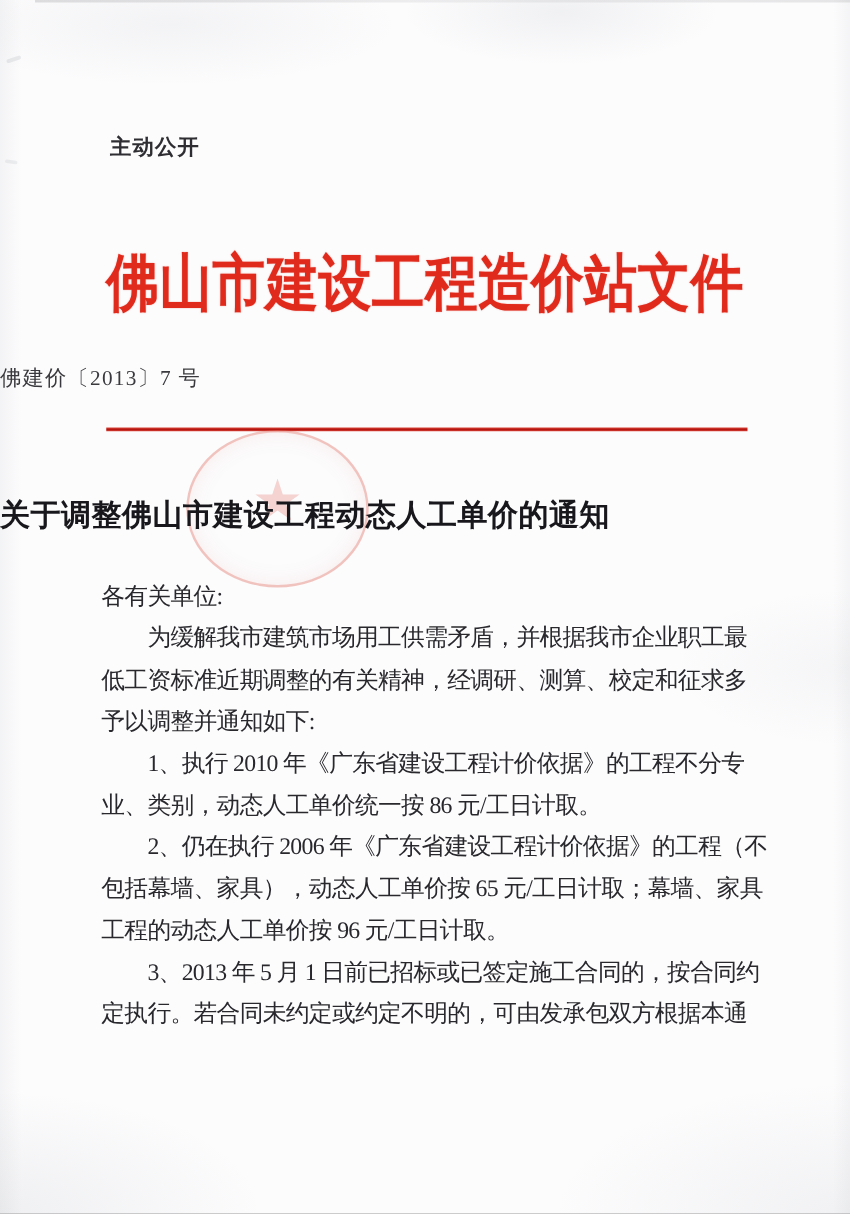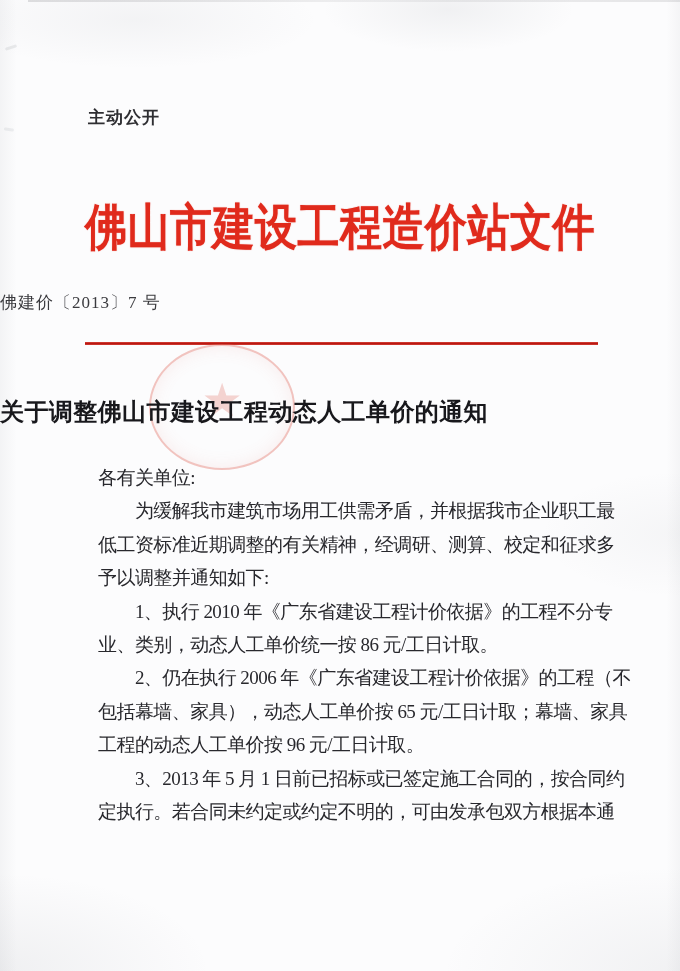--- a/index.html
+++ b/index.html
@@ -63,21 +63,21 @@
     font-size: 46px; line-height: 1;
     color: rgba(226,116,106,0.30);
     transform: translateY(-6px);
   }
   .notice-title {
     position: absolute; left: 0; right: 0; top: 396px;
     z-index: 1;
     font-size: 24px; font-weight: bold; letter-spacing: 0.4px; color: #18181c;
   }
   .body-text {
-    position: absolute; left: 98px; top: 461px; width: 520px; z-index: 1;
+    position: absolute; left: 81px; top: 461px; width: 520px; z-index: 1;
     font-size: 19px; letter-spacing: -0.55px; line-height: 33.4px;
     color: #28282d;
   }
   .body-text .line { white-space: pre; }
 </style>
 </head>
 <body>
 
 <div class="page">
   <div class="top-edge"></div>

